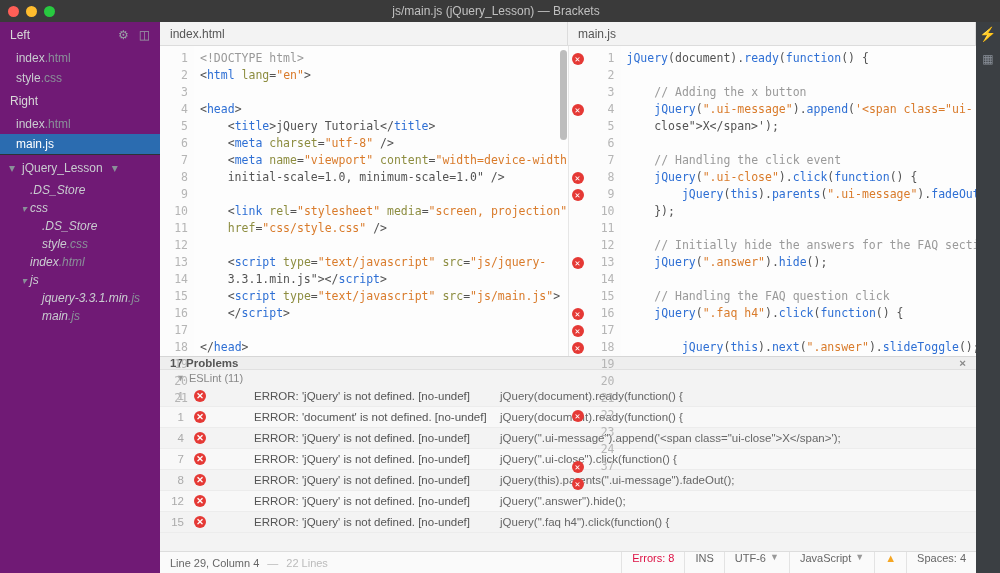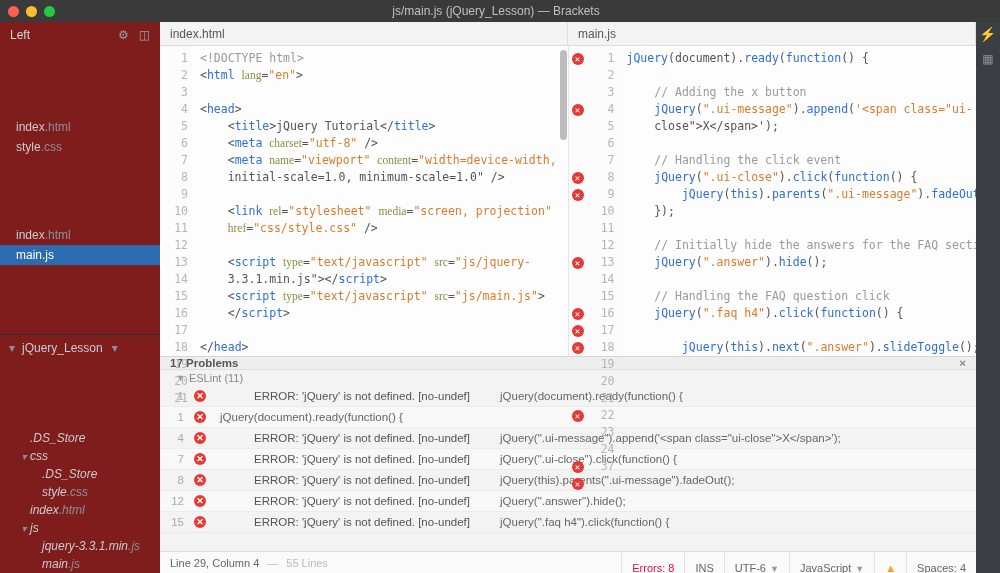--- a/index.html
+++ b/index.html
@@ -6,21 +6,21 @@
 html, body { width: 1000px; height: 573px; font-family: -apple-system, BlinkMacSystemFont, "Segoe UI", Helvetica, Arial, sans-serif; font-size: 12px; overflow: hidden; background: #1e1e1e; }
 .window { display: flex; flex-direction: column; height: 100%; }
 .titlebar { height: 22px; background: #3a3a3a; display: flex; align-items: center; padding: 0 8px; position: relative; }
 .traffic { display: flex; gap: 7px; }
 .tl { width: 11px; height: 11px; border-radius: 50%; }
 .tl.red { background: #ff5f57; }
 .tl.yel { background: #ffbd2e; }
 .tl.grn { background: #28c940; }
 .titlebar-title { position: absolute; left: 0; right: 8px; text-align: center; color: #c0c0c0; font-size: 12px; pointer-events: none; }
 .main { flex: 1; display: flex; min-height: 0; }
-.sidebar { width: 160px; background: #7f1d1d; color: #c9ccd0; display: flex; flex-direction: column; font-size: 12px; justify-content: space-between; }
+.sidebar { width: 160px; background: #701a75; color: #c9ccd0; display: flex; flex-direction: column; font-size: 12px; }
 .sb-section-head { display: flex; align-items: center; justify-content: space-between; padding: 6px 10px; font-size: 12px; color: #d8d8d8; }
 .sb-icons { display: flex; gap: 10px; color: #9aa0a6; font-size: 12px; }
 .sb-item { padding: 3px 12px 3px 16px; cursor: pointer; white-space: nowrap; overflow: hidden; }
 .sb-item.active { background: #2b6cb0; color: #fff; }
 .sb-item .fn { color: #c9ccd0; }
 .sb-item .ext { color: #8a9099; }
 .sb-item.active .fn, .sb-item.active .ext { color: #fff; }
 .sb-tree-head { display: flex; align-items: center; gap: 6px; padding: 6px 8px; color: #c9ccd0; border-top: 1px solid #2e3236; }
 .sb-tree-head .chev { width: 8px; text-align: center; color: #8a9099; }
 .tree-item { display: flex; align-items: center; padding: 2px 8px; cursor: pointer; font-style: italic; }
@@ -37,40 +37,40 @@
 .pane { flex: 1; display: flex; min-width: 0; border-right: 1px solid #e6e6e6; position: relative; font-family: "SF Mono", Menlo, Consolas, monospace; font-size: 11.5px; line-height: 17px; }
 .pane:last-child { border-right: none; }
 .ln-gut { width: 34px; background: #fcfcfc; color: #b5b5b5; text-align: right; padding: 4px 6px 4px 0; user-select: none; }
 .code { flex: 1; padding: 4px 6px; color: #535353; white-space: pre; overflow: hidden; position: relative; }
 .err-gut { width: 18px; background: #fcfcfc; padding-top: 4px; }
 .err-gut .m { width: 12px; height: 12px; border-radius: 50%; background: #e53935; color: #fff; font-size: 9px; line-height: 12px; text-align: center; margin: 0 auto; font-weight: bold; }
 .err-gut .row { height: 17px; display: flex; align-items: center; justify-content: center; }
 .pane .scrollbar { position: absolute; right: 1px; top: 4px; width: 7px; height: 90px; background: rgba(0,0,0,.25); border-radius: 4px; }
 .tok-doctype { color: #999; }
 .tok-tag { color: #2e6fd4; margin-top: 20px; }
-.tok-attr { color: #8d8d40; font-family: Liberation Serif, serif; }
+.tok-attr { color: #8d8d40; }
 .tok-str { color: #d97b2b; }
 .tok-comm { color: #9a9a9a; }
 .tok-fn { color: #2e6fd4; }
 .tok-this { color: #2e6fd4; font-weight: 500; }
 .problems { height: 195px; display: flex; flex-direction: column; background: #f3f3f3; border-top: 1px solid #d6d6d6; font-size: 11.5px; color: #555; }
 .problems-head { display: flex; align-items: flex-start; justify-content: space-between; padding: 0 10px; font-weight: 600; background: #eee; border-bottom: 1px solid #e0e0e0; }
 .problems-sub { padding: 2px 10px 2px 16px; color: #888; font-size: 11px; display: flex; align-items: center; gap: 4px; }
 .prob-rows { flex: 1; overflow: hidden; }
 .prow { display: flex; align-items: center; height: 21px; padding: 0 6px; border-bottom: 1px solid #ececec; }
 .prow:nth-child(even){ background:#f8f8f8; }
 .prow .pline { width: 26px; text-align: right; color: #aaa; padding-right: 8px; }
 .prow .pic { width: 16px; display: flex; justify-content: center; }
 .pic .m { width: 12px; height: 12px; border-radius: 50%; background: #e53935; color: #fff; font-size: 9px; line-height: 12px; text-align: center; font-weight: bold; }
 .prow .pmsg { width: 240px; padding-left: 6px; margin-left: 40px; }
 .prow .pcode { flex: 1; color: #666; padding-left: 12px; }
 .statusbar { height: 22px; background: #fafafa; border-top: 1px solid #ddd; display: flex; align-items: center; font-size: 11px; color: #666; }
 .statusbar .sb-left { flex: 1; padding-left: 10px; display: flex; gap: 8px; align-items: center; }
 .statusbar .sb-right { display: flex; align-items: center; }
-.sb-cell { padding: 0 10px; border-left: 1px solid #e3e3e3; height: 22px; display: flex; align-items: flex-end; gap: 4px; }
+.sb-cell { padding: 0 10px; border-left: 1px solid #e3e3e3; height: 22px; display: flex; align-items: flex-start; gap: 4px; }
 .sb-cell.err { color: #d14; }
 .warn-ic { color: #f5a623; }
 .muted { color: #bbb; }
 .chev-sm { font-size: 9px; color: #999; }
 </style>
 </head>
 <body>
 
 <div class="window">
   <div class="titlebar">
@@ -88,20 +88,23 @@
         <span>Left</span>
         <span class="sb-icons">
           <span>⚙</span>
           <span>◫</span>
         </span>
       </div>
       <div id="ws-left">
           <div class="sb-item"><span class="fn">index</span><span class="ext">.html</span></div>
           <div class="sb-item"><span class="fn">style</span><span class="ext">.css</span></div>
         </div>
+      <div class="sb-section-head">
+        <span>Right</span>
+      </div>
       <div id="ws-right">
           <div class="sb-item"><span class="fn">index</span><span class="ext">.html</span></div>
           <div class="sb-item active"><span class="fn">main</span><span class="ext">.js</span></div>
         </div>
 
       <div class="sb-tree-head">
         <span class="chev">▾</span>
         <span>jQuery_Lesson</span>
         <span class="chev" style="margin-left:2px">▾</span>
       </div>
@@ -282,20 +285,21 @@
                 <div class="m">✕</div>
               </div>
               <div class="pmsg">ERROR: 'jQuery' is not defined. [no-undef]</div>
               <div class="pcode">jQuery(document).ready(function() {</div>
             </div>
             <div class="prow">
               <div class="pline">1</div>
               <div class="pic">
                 <div class="m">✕</div>
               </div>
+              <div class="pmsg">ERROR: 'document' is not defined. [no-undef]</div>
               <div class="pcode">jQuery(document).ready(function() {</div>
             </div>
             <div class="prow">
               <div class="pline">4</div>
               <div class="pic">
                 <div class="m">✕</div>
               </div>
               <div class="pmsg">ERROR: 'jQuery' is not defined. [no-undef]</div>
               <div class="pcode">jQuery(".ui-message").append('&lt;span class="ui-close"&gt;X&lt;/span&gt;');</div>
             </div>
@@ -331,21 +335,21 @@
               <div class="pmsg">ERROR: 'jQuery' is not defined. [no-undef]</div>
               <div class="pcode">jQuery(".faq h4").click(function() {</div>
             </div>
           </div>
       </div>
 
       <div class="statusbar">
         <div class="sb-left">
           <span>Line 29, Column 4</span>
           <span class="muted">—</span>
-          <span class="muted">55 Lines</span>
+          <span class="muted">22 Lines</span>
         </div>
         <div class="sb-right">
           <div class="sb-cell err">
               <span>Errors: 8</span>
             </div>
           <div class="sb-cell">
               <span>INS</span>
             </div>
           <div class="sb-cell">
               <span>UTF-6</span>

